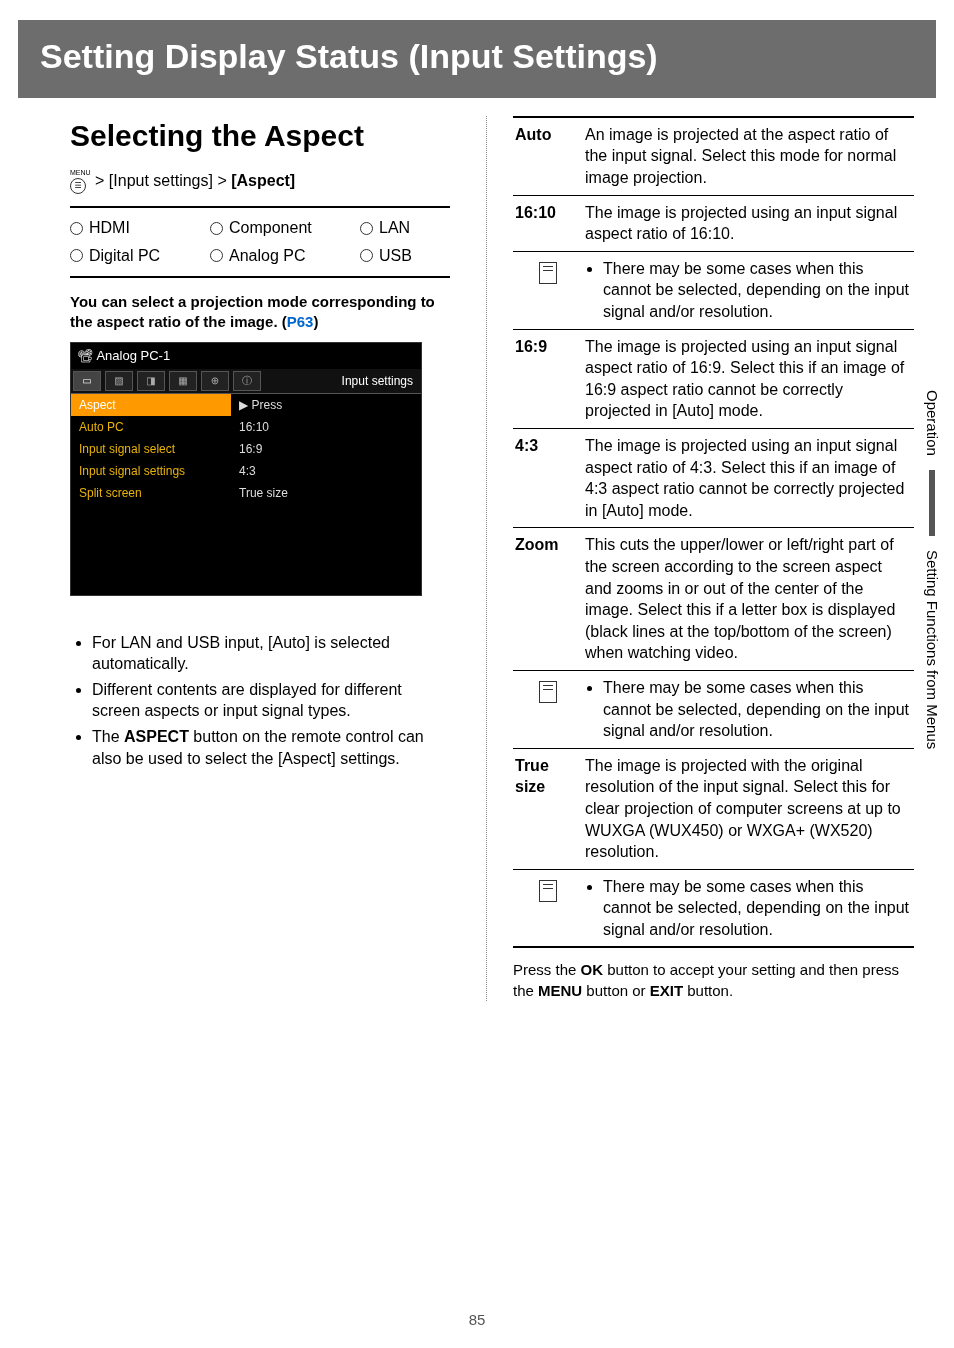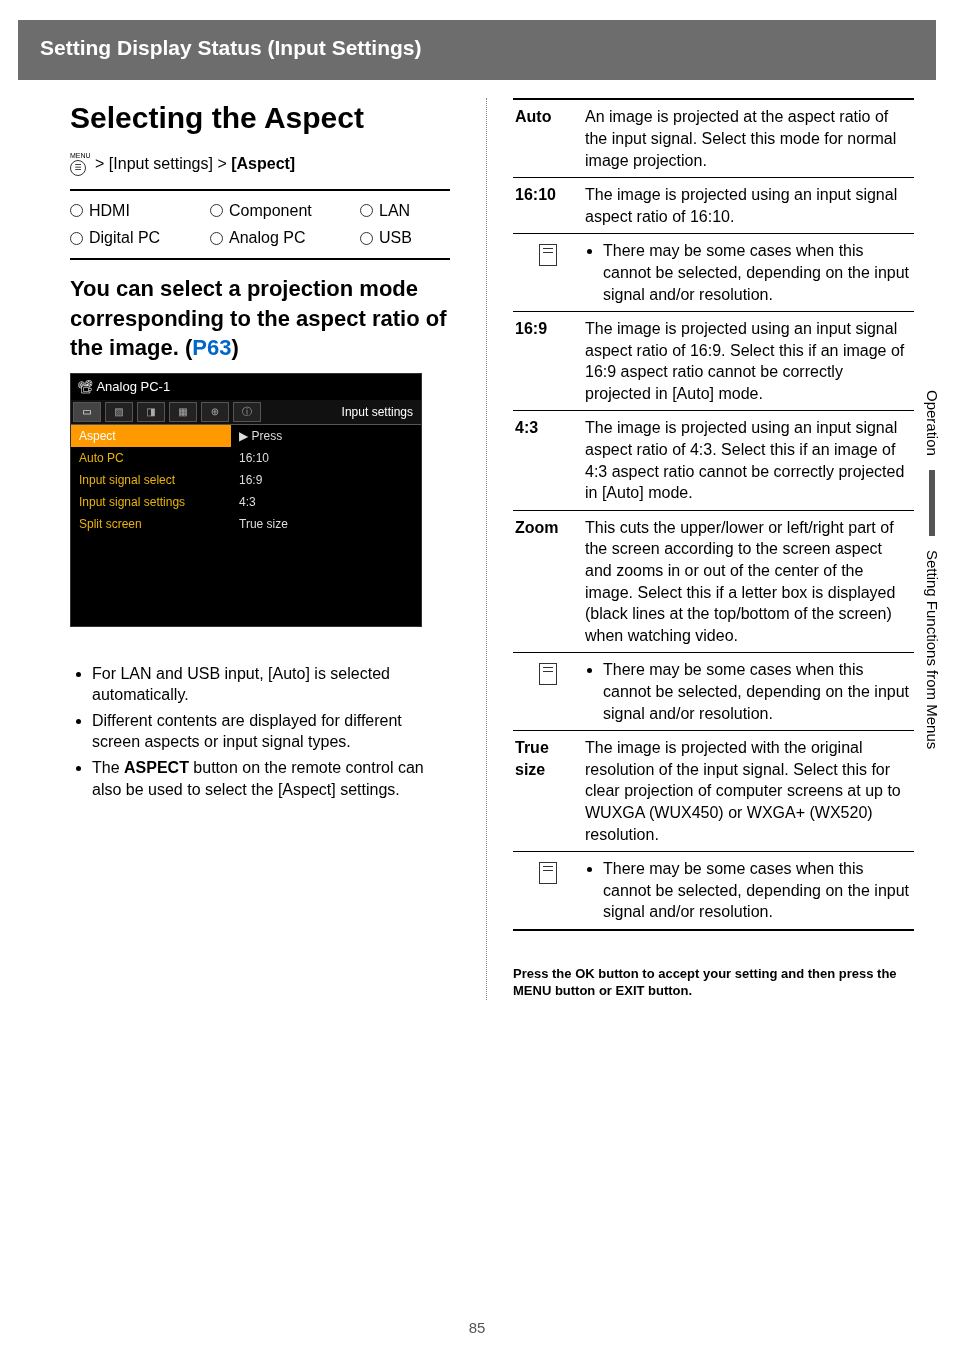--- a/index.html
+++ b/index.html
@@ -9,21 +9,21 @@
     height: 1348px;
     background: #fff;
     color: #000;
     position: relative;
     font-size: 17px;
     line-height: 1.35;
   }
   .page-header {
     background: #6d6d6d;
     color: #fff;
-    font-size: 21px;
+    font-size: 34px;
     font-weight: bold;
     padding: 14px 22px 18px 22px;
     margin: 20px 18px 18px 18px;
     border-radius: 0 0 0 0;
   }
   .columns {
     display: flex;
     padding: 0 40px 0 70px;
     gap: 36px;
   }
@@ -84,21 +84,21 @@
   .input-cell:nth-child(2){ flex: 0 0 150px; }
   .input-cell:nth-child(3){ flex: 1; }
   .circle {
     width: 13px; height: 13px;
     border: 1.2px solid #333;
     border-radius: 50%;
     display: inline-block;
   }
   .intro-text {
     font-weight: bold;
-    font-size: 22px;
+    font-size: 15px;
     margin-bottom: 10px;
   }
   .page-link { color: #0066cc; }
   .osd-screenshot {
     width: 352px;
     background: #000;
     color: #fff;
     font-size: 12px;
     border: 1px solid #333;
     margin-bottom: 36px;
@@ -210,44 +210,43 @@
   .note-text-cell {
     flex: 1;
     padding: 6px 2px 6px 2px;
     font-size: 16px;
   }
   .note-text-cell ul{
     list-style: disc;
     padding-left: 18px;
   }
   .closing-text {
-    margin-top: 34px;
-    font-size: 13px;
-    font-weight: bold;
+    margin-top: 12px;
+    font-size: 15px;
   }
   
   .side-tab {
     position: absolute;
     right: 12px;
     top: 390px;
     writing-mode: vertical-rl;
     font-size: 15px;
     display: flex;
     gap: 14px;
     align-items: center;
   }
   .side-tab .bar {
     width: 6px;
     height: 66px;
     background: #555;
     writing-mode: horizontal-tb;
   }
   .page-num {
     position: absolute;
-    bottom: 10px;
+    bottom: 18px;
     width: 100%;
     text-align: center;
     font-size: 15px;
     color: #555;
   }
 </style>
 </head>
 <body>
 
 <div class="page-header">

